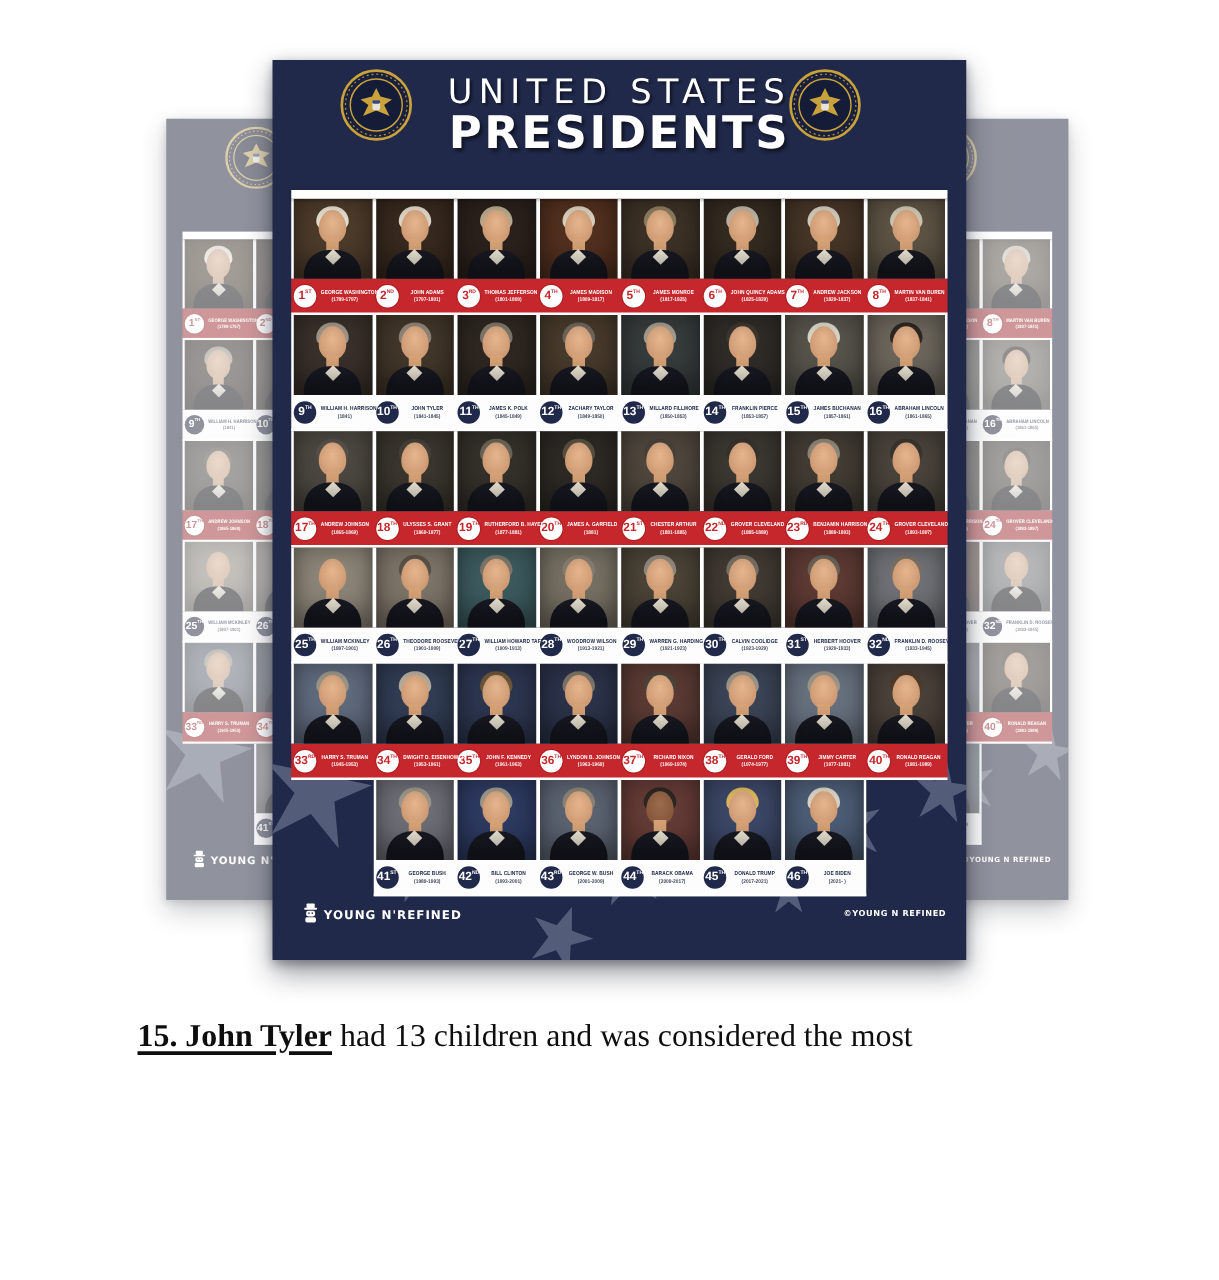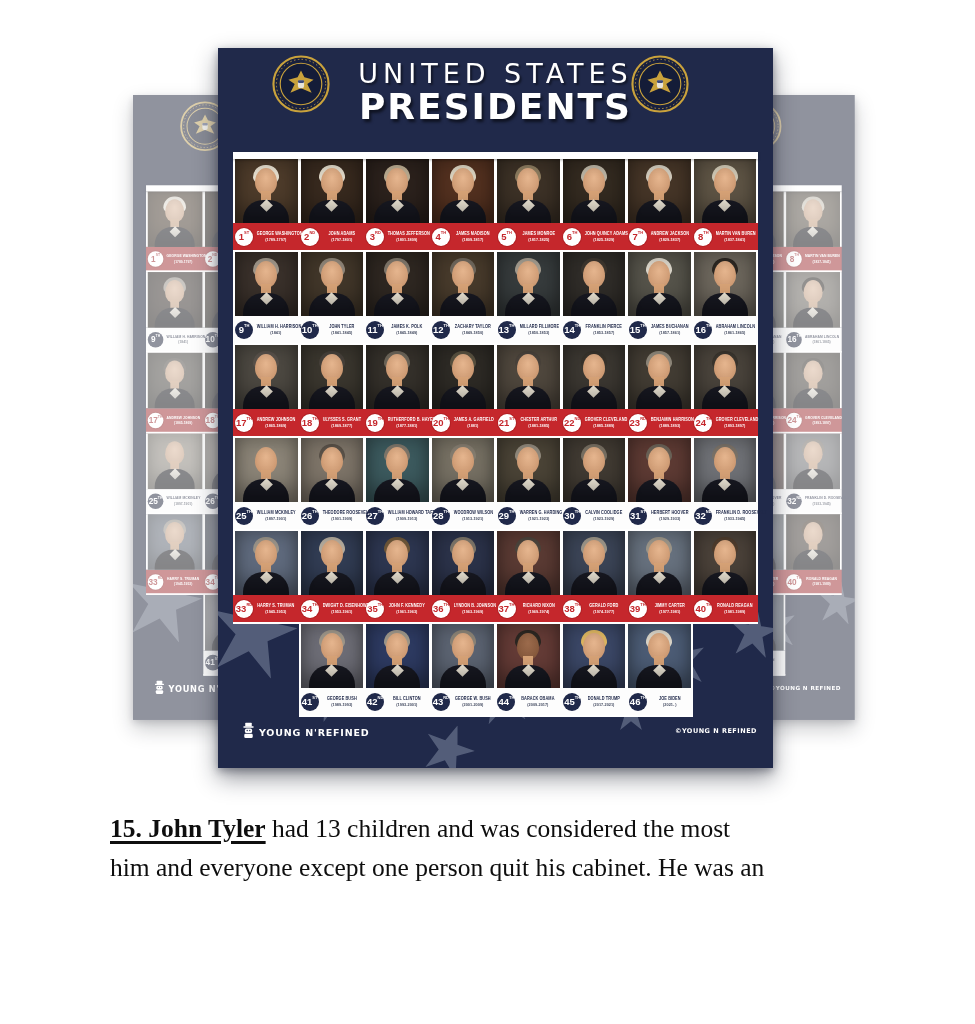--- a/index.html
+++ b/index.html
@@ -2677,15 +2677,14 @@
               <rect x="3.5" y="17" width="13" height="6.5" rx="2" fill="#fff"></rect>
             </svg></span>
           <span class="brand-text">YOUNG N'REFINED</span>
         </div>
         <div class="copyright">©YOUNG N REFINED</div>
       </div>
     </div>
 
   <div class="caption">
     <div class="cap-line"><span class="lead">15. John Tyler</span><span> had 13 children and was considered the most</span></div>
-    <div class="cap-line">him and everyone except one person quit his cabinet. He was an</div>
   </div>
 </div>
 
 </body></html>

